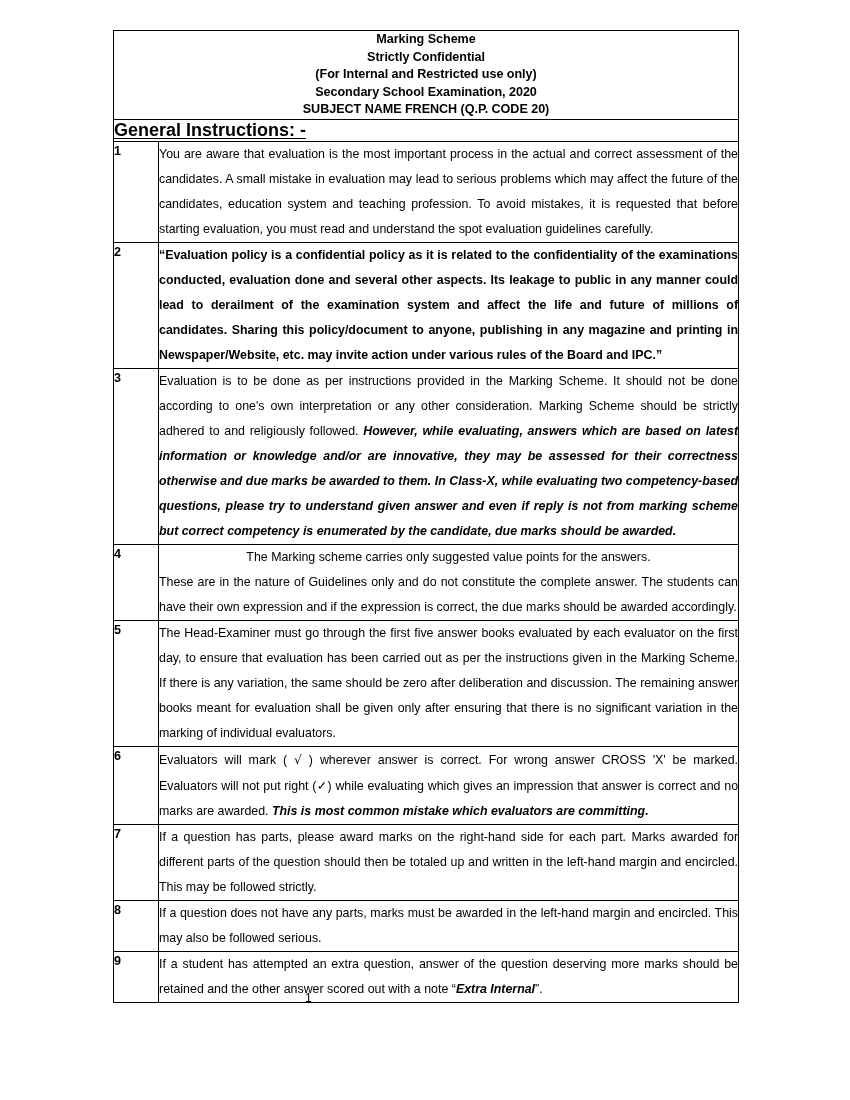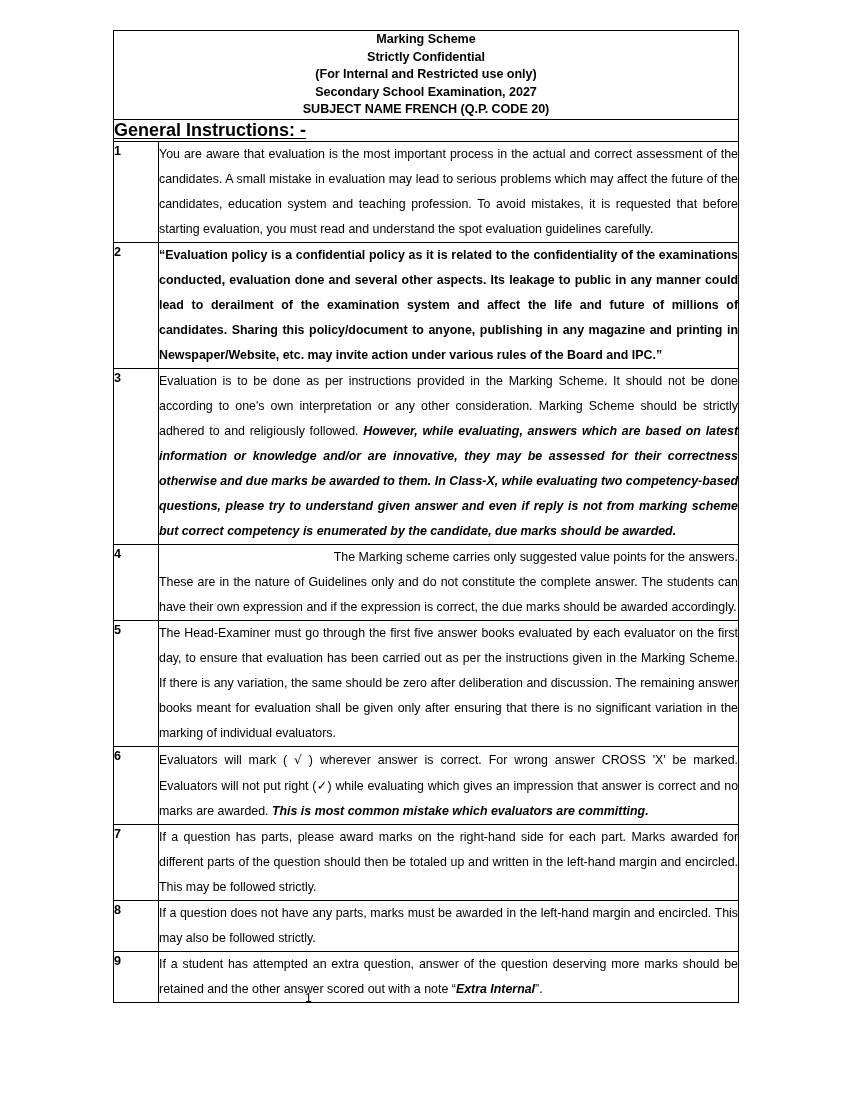--- a/index.html
+++ b/index.html
@@ -80,21 +80,21 @@
     font-size: 12.4px;
     line-height: 25px;
     text-align: justify;
     text-justify: inter-word;
     hyphens: none;
   }
   .body-cell p {
     margin: 0;
   }
   .body-cell p.last-line {
-    text-align: right;
+    text-align: center;
   }
   .bold { font-weight: bold; font-style: italic; }
   .all-bold { font-weight: bold; }
   .tick-thin {
     font-family: "DejaVu Sans", sans-serif;
     font-weight: normal;
   }
   .tick-bold {
     font-family: "DejaVu Sans", sans-serif;
     font-weight: bold;
@@ -132,21 +132,21 @@
       <col style="width:45px">
       <col style="width:580px">
     </colgroup>
     <tbody>
 
       <tr>
         <td class="title-cell" colspan="2">
           <div class="title-line">Marking Scheme</div>
           <div class="title-line">Strictly Confidential</div>
           <div class="title-line">(For Internal and Restricted use only)</div>
-          <div class="title-line">Secondary School Examination, 2027</div>
+          <div class="title-line">Secondary School Examination, 2020</div>
           <div class="title-line">SUBJECT NAME FRENCH (Q.P. CODE 20)</div>
         </td>
       </tr>
 
       <tr>
         <td class="gi-cell" colspan="2">
           <span class="gi-label">General Instructions: -</span>
         </td>
       </tr>
 
@@ -196,21 +196,21 @@
       <tr>
         <td class="num-cell">7</td>
         <td class="body-cell">
           <p>If a question has parts, please award marks on the right-hand side for each part. Marks awarded for different parts of the question should then be totaled up and written in the left-hand margin and encircled. This may be followed strictly.</p>
         </td>
       </tr>
 
       <tr>
         <td class="num-cell">8</td>
         <td class="body-cell">
-          <p>If a question does not have any parts, marks must be awarded in the left-hand margin and encircled. This may also be followed strictly.</p>
+          <p>If a question does not have any parts, marks must be awarded in the left-hand margin and encircled. This may also be followed serious.</p>
         </td>
       </tr>
 
       <tr>
         <td class="num-cell">9</td>
         <td class="body-cell">
           <p><span>If a student has attempted an extra question, answer of the question deserving more marks should be retained and the other answer scored out with a note “</span><span class="bold">Extra Internal</span><span>”.</span></p>
         </td>
       </tr>
 

